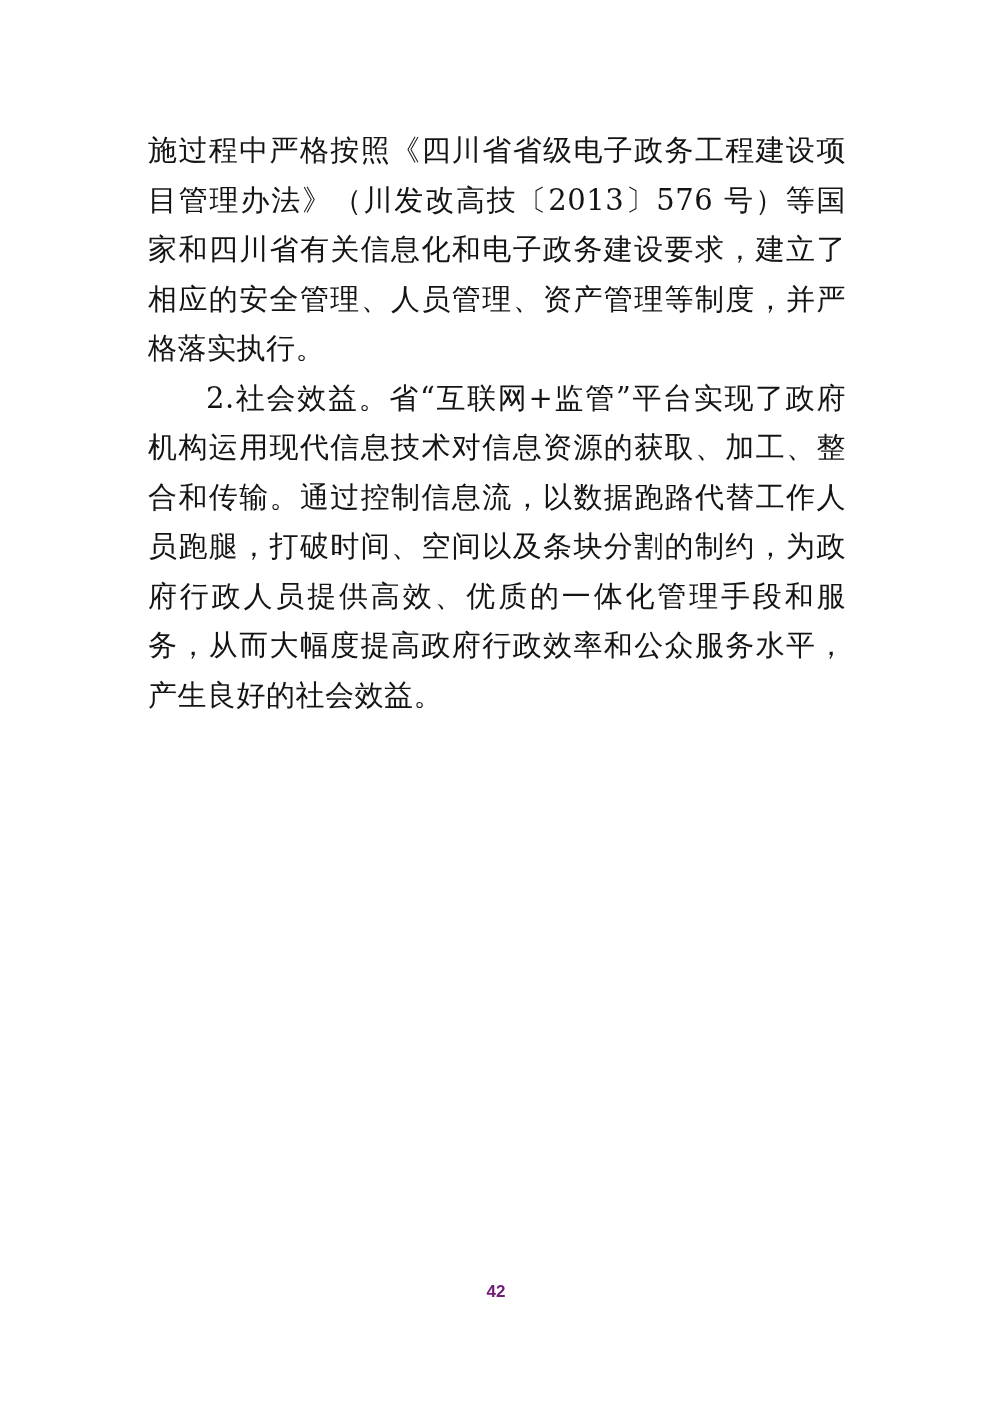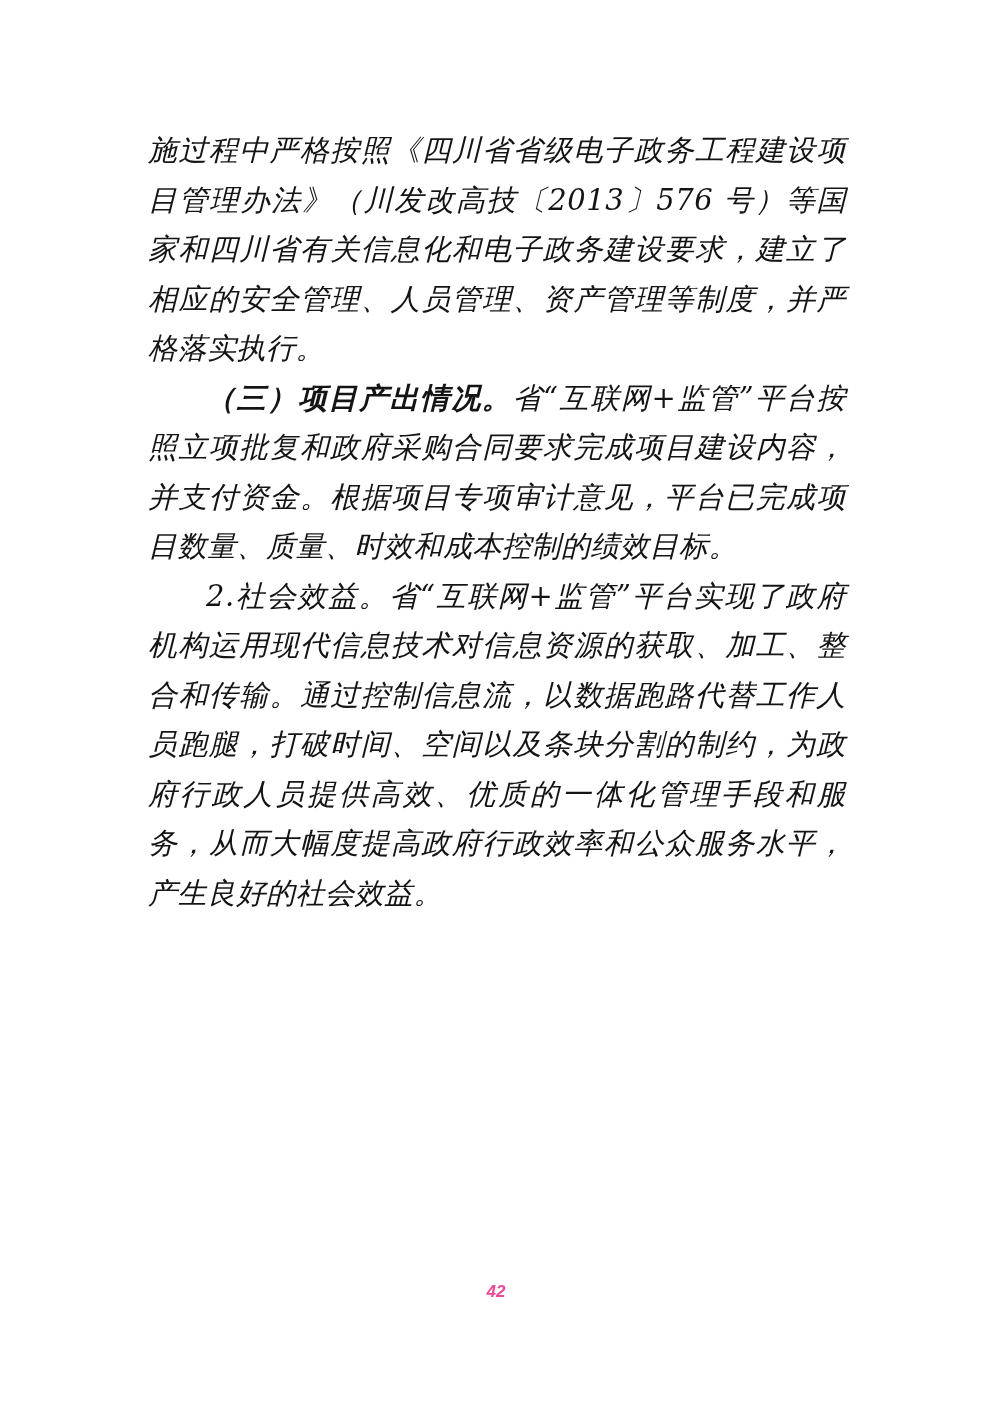--- a/index.html
+++ b/index.html
@@ -15,21 +15,20 @@
     color: #141414;
     overflow: hidden;
   }
   .page {
     position: relative;
     width: 992px;
     height: 1087px;
     box-sizing: border-box;
     padding: 126px 146px 0 148px;
     background: #ffffff;
-    font-style: italic;
   }
   .content p.para {
     margin: 0;
     font-size: 29px;
     line-height: 49.5px;
     text-align: justify;
     text-justify: inter-ideograph;
     letter-spacing: 0.5px;
     word-break: break-all;
   }
@@ -43,32 +42,31 @@
     position: absolute;
     top: 1282px;
     left: 0;
     width: 992px;
     text-align: center;
   }
   .page-num {
     font-family: "Liberation Sans", "DejaVu Sans", sans-serif;
     font-weight: 700;
     font-size: 17px;
-    color: #ec4899;
+    color: #701a75;
   }
 </style>
 </head>
 <body>
 
 <div class="page">
   <div class="content">
 
     <p class="para"><span>施过程中严格按照《四川省省级电子政务工程建设项目管理办法》（川发改高技〔2013〕576 号）等国家和四川省有关信息化和电子政务建设要求，建立了相应的安全管理、人员管理、资产管理等制度，并严格落实执行。</span></p>
 
-    <p class="para indent"><span class="seg-bold">（三）项目产出情况。</span><span>省“互联网+监管”平台按照立项批复和政府采购合同要求完成项目建设内容，并支付资金。根据项目专项审计意见，平台已完成项目数量、质量、时效和成本控制的绩效目标。</span></p>
 
 
 
     <p class="para indent"><span>2.社会效益。省“互联网+监管”平台实现了政府机构运用现代信息技术对信息资源的获取、加工、整合和传输。通过控制信息流，以数据跑路代替工作人员跑腿，打破时间、空间以及条块分割的制约，为政府行政人员提供高效、优质的一体化管理手段和服务，从而大幅度提高政府行政效率和公众服务水平，产生良好的社会效益。</span></p>
 
   </div>
 
   <div class="footer">
     <span class="page-num">42</span>
   </div>

